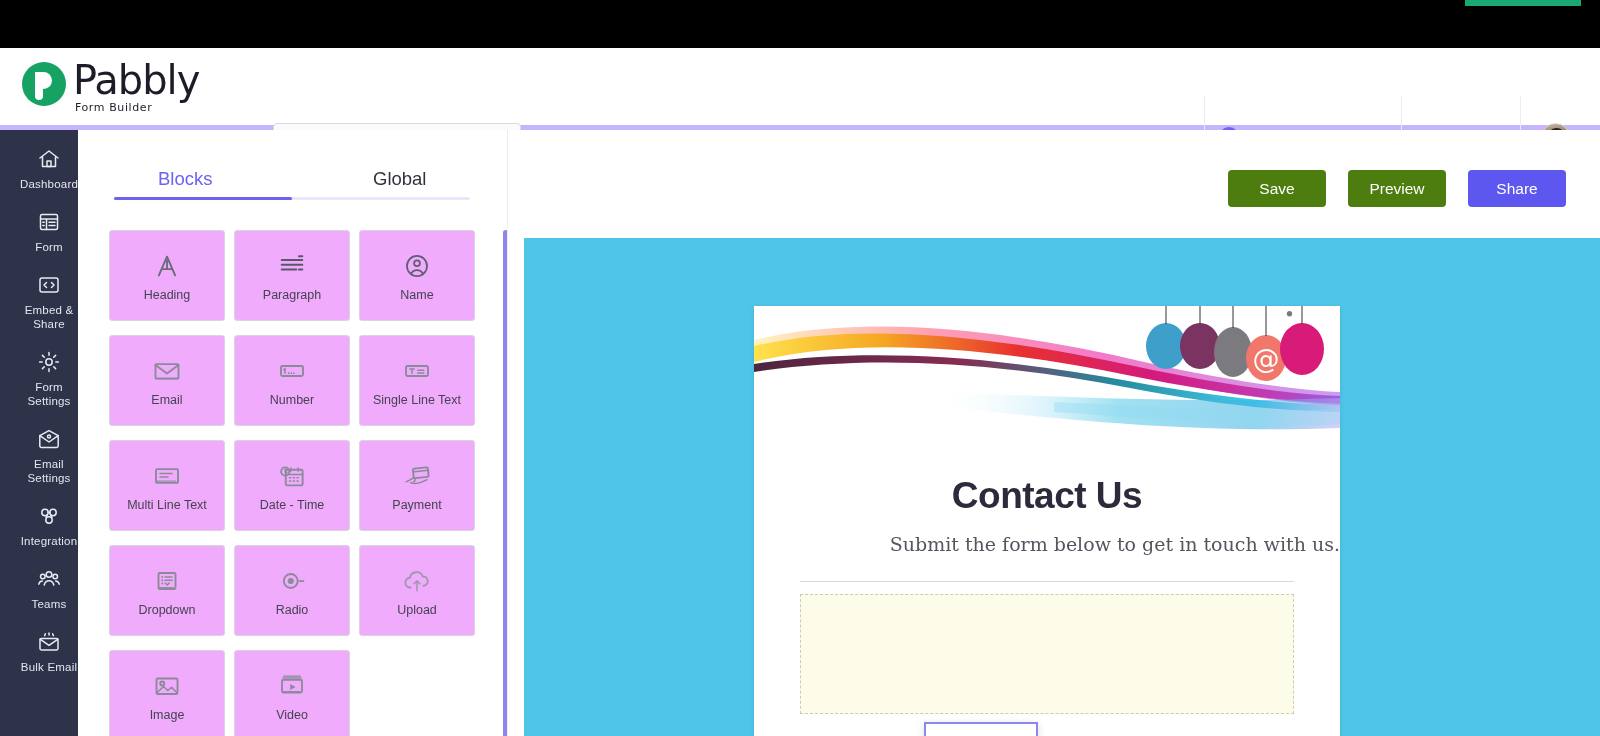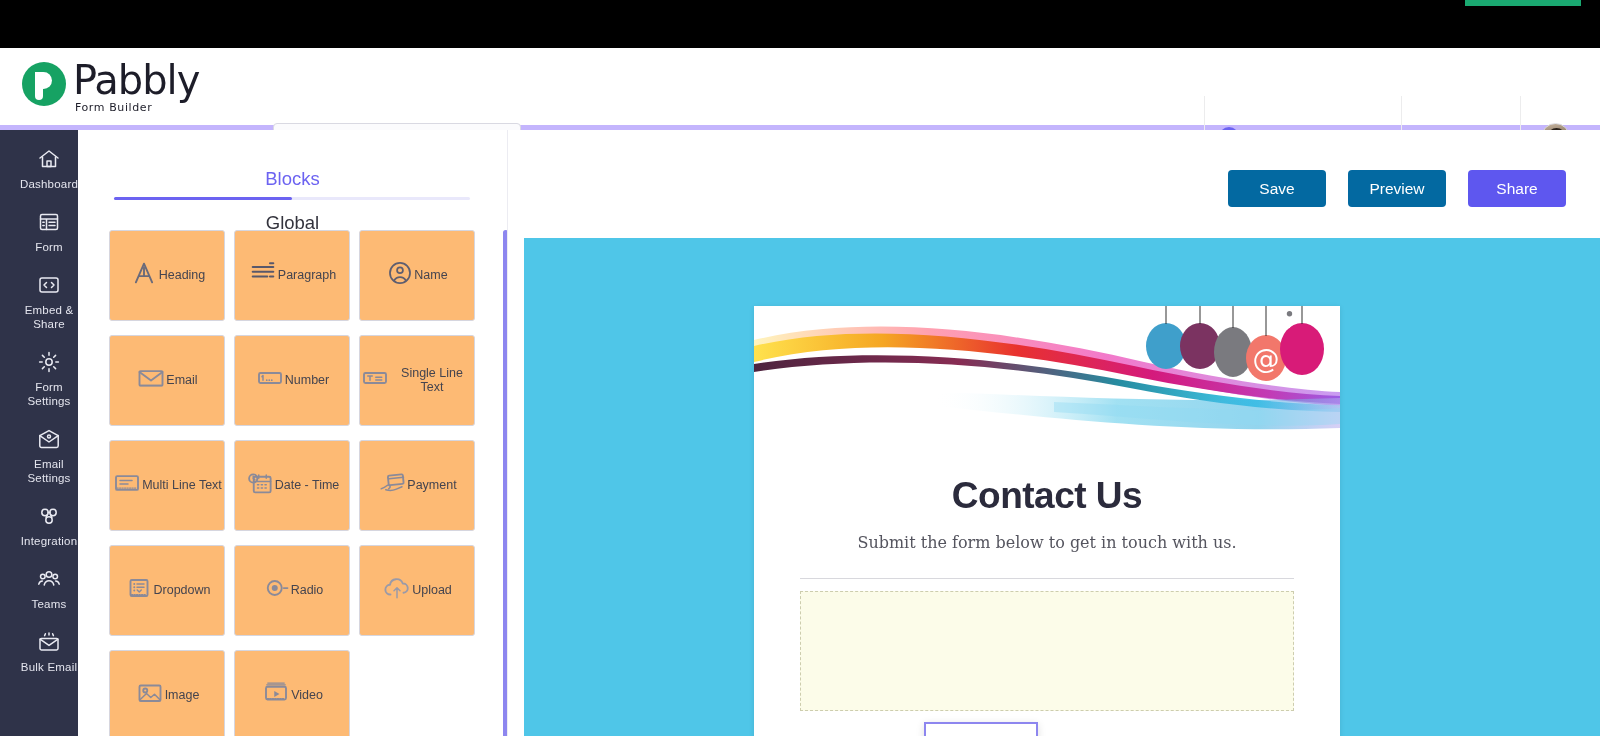--- a/index.html
+++ b/index.html
@@ -135,21 +135,20 @@
 
   
   .panel{
     position:absolute; left:78px; top:130px; width:430px; height:606px;
     background:#ffffff; border-right:1px solid #ececf2;
     overflow:hidden;
   }
   .panel-tabs{
     position:relative; height:70px; padding-top:16px;
     display:flex;
-    flex-direction:column;
   }
   .tab{
     flex:1; text-align:center; font-size:18.5px; cursor:pointer;
     padding-top:22px;
   }
   .tab.active{ color:#6c63f1; }
   .tab.inactive{ color:#33333d; }
   .tab-rail{
     position:absolute; left:36px; bottom:0; width:356px; height:3px;
     background:#e9e8fb; border-radius:2px;
@@ -161,22 +160,22 @@
 
   .blocks-grid{
     position:absolute; left:0; top:100px; right:0; bottom:0;
     padding:0 0 0 31px;
     display:flex; flex-wrap:wrap; align-content:flex-start;
     gap:14px 9px;
   }
   .block{
     width:116px; height:91px;
     border:1px solid #d6d6df; border-radius:3px;
-    background:#fdba74;
-    display:flex; flex-direction:row; align-items:center; justify-content:center;
+    background:#f0abfc;
+    display:flex; flex-direction:column; align-items:center; justify-content:center;
     cursor:grab;
   }
   .block-ico{
     height:34px; display:flex; align-items:center; justify-content:center;
     color:#6a6a7a; margin-bottom:6px;
   }
   .block-ico svg{ display:block; }
   .block-lbl{
     font-size:12.5px; color:#44444f; text-align:center; line-height:1.1;
   }
@@ -196,21 +195,21 @@
   .act-btns{
     position:absolute; right:34px; top:40px; display:flex; gap:22px;
   }
   .btn{
     width:98px;height:37px;border-radius:4px;
     display:flex;align-items:center;justify-content:center;
     font-size:15.5px; color:#ffffff; cursor:pointer;
     border:none;
     font-family:"Liberation Sans", sans-serif;
   }
-  .btn.muted{ background:#0369a1; }
+  .btn.muted{ background:#4d7c0f; }
   .btn.primary{ background:#5e57ef; }
 
   .stage{
     position:absolute; left:16px; top:108px; right:0; bottom:0;
     background:#4fc6e8;
     overflow:hidden;
   }
   .form-card{
     position:absolute; left:230px; top:68px; width:586px; bottom:-40px;
     background:#ffffff;
@@ -237,21 +236,21 @@
     color:#fff; margin-top:17px;
   }
 
   .form-title{
     text-align:center; font-size:37px; color:#2b2b3c;
     font-weight:600; letter-spacing:-.5px;
     margin-top:40px;
     font-family:Liberation Sans, sans-serif;
   }
   .form-sub{
-    text-align:center; font-size:16px; color:#55555f;
+    text-align:right; font-size:19px; color:#55555f;
     margin-top:16px;
     font-family:"DejaVu Serif", serif;
   }
   .divider{
     margin:26px 46px 0 46px; height:1px; background:#d8d8dd;
   }
   .dropzone{
     margin:12px 46px 0 46px; height:120px;
     background:#fcfce9; border:1px dashed #cdcdae;
   }

